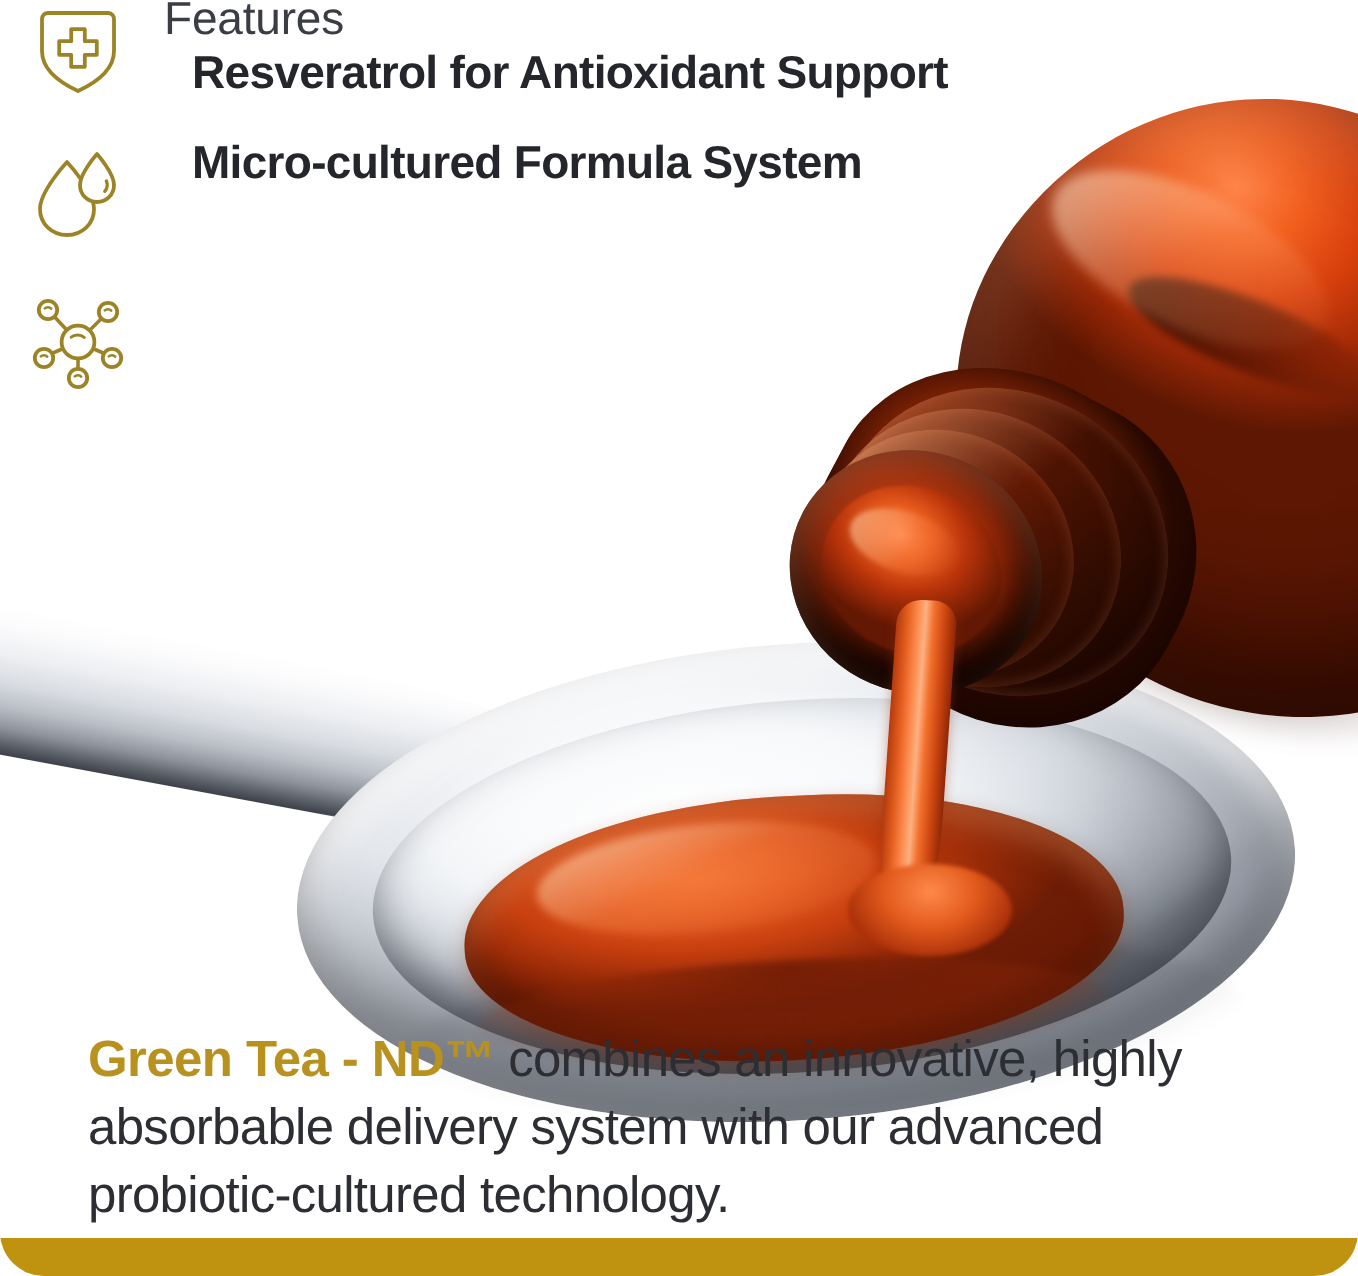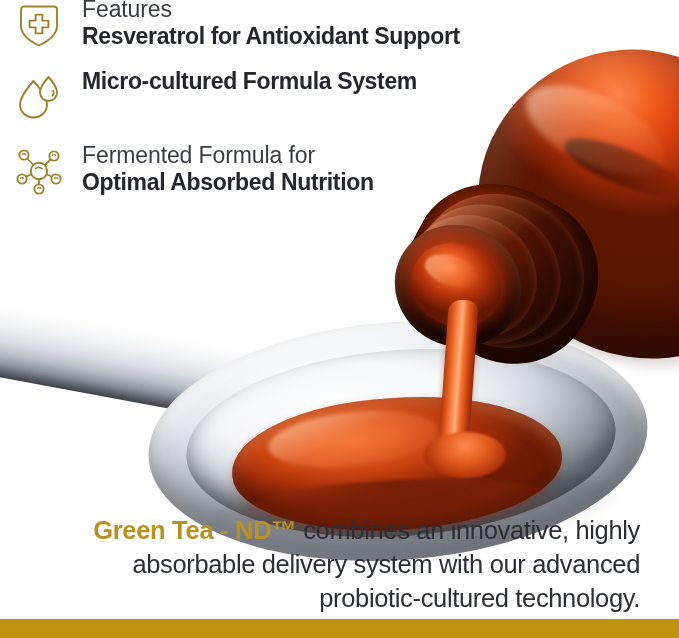--- a/index.html
+++ b/index.html
@@ -8,20 +8,21 @@
     width:679px; height:638px;
     background:#ffffff;
     font-family:"Liberation Sans", sans-serif;
     overflow:hidden;
   }
   #panel {
     position:relative;
     width:679px; height:638px;
     background:#fefefe;
     overflow:hidden;
+    border-radius:22px;
   }
 
   
   #photo {
     position:absolute; left:0; top:0; width:679px; height:619px;
     overflow:hidden;
     background:#ffffff;
   }
 
   
@@ -276,34 +277,34 @@
     line-height:1.18;
     white-space:nowrap;
   }
   .feature-bottom {
     font-size:23px;
     font-weight:700;
     color:#24262c;
     letter-spacing:-0.35px;
     line-height:1.2;
     white-space:nowrap;
+    margin-left:14px;
   }
 
   
   #bottom-copy {
     position:absolute;
     left:44px; top:514px;
     width:596px;
     z-index:6;
     font-size:25.5px;
     line-height:1.33;
     color:#2c2e34;
     font-weight:400;
     letter-spacing:-0.35px;
-    text-align:right;
   }
   #bottom-copy .brand {
     font-weight:700;
     color:#b8911f;
     letter-spacing:-0.3px;
   }
 
   
   #gold-bar {
     position:absolute;
@@ -387,24 +388,20 @@
           <circle cx="39" cy="9" r="4.6" stroke="#9c8426" stroke-width="1.9" fill="#ffffff"></circle>
           <path d="M37.4 8.2 C38.2 7.4 39.8 7.4 40.6 8.3" stroke="#9c8426" stroke-width="1.3" fill="none" stroke-linecap="round"></path>
           <circle cx="7" cy="32" r="4.6" stroke="#9c8426" stroke-width="1.9" fill="#ffffff"></circle>
           <path d="M5.4 31.2 C6.2 30.4 7.8 30.4 8.6 31.3" stroke="#9c8426" stroke-width="1.3" fill="none" stroke-linecap="round"></path>
           <circle cx="41" cy="32" r="4.6" stroke="#9c8426" stroke-width="1.9" fill="#ffffff"></circle>
           <path d="M39.4 31.2 C40.2 30.4 41.8 30.4 42.6 31.3" stroke="#9c8426" stroke-width="1.3" fill="none" stroke-linecap="round"></path>
           <circle cx="24" cy="42" r="4.6" stroke="#9c8426" stroke-width="1.9" fill="#ffffff"></circle>
           <path d="M22.4 41.2 C23.2 40.4 24.8 40.4 25.6 41.3" stroke="#9c8426" stroke-width="1.3" fill="none" stroke-linecap="round"></path>
         </svg>
       </span>
-      <span class="feature-text">
-        <div class="feature-top">Fermented Formula for</div>
-        <div class="feature-bottom">Optimal Absorbed Nutrition</div>
-      </span>
     </div>
 
   </div>
 
   <p id="bottom-copy"><span class="brand">Green Tea - ND™</span><span> combines an innovative, highly absorbable delivery system with our advanced probiotic-cultured technology.</span></p>
 
   <div id="gold-bar"></div>
 
 </div>
 

